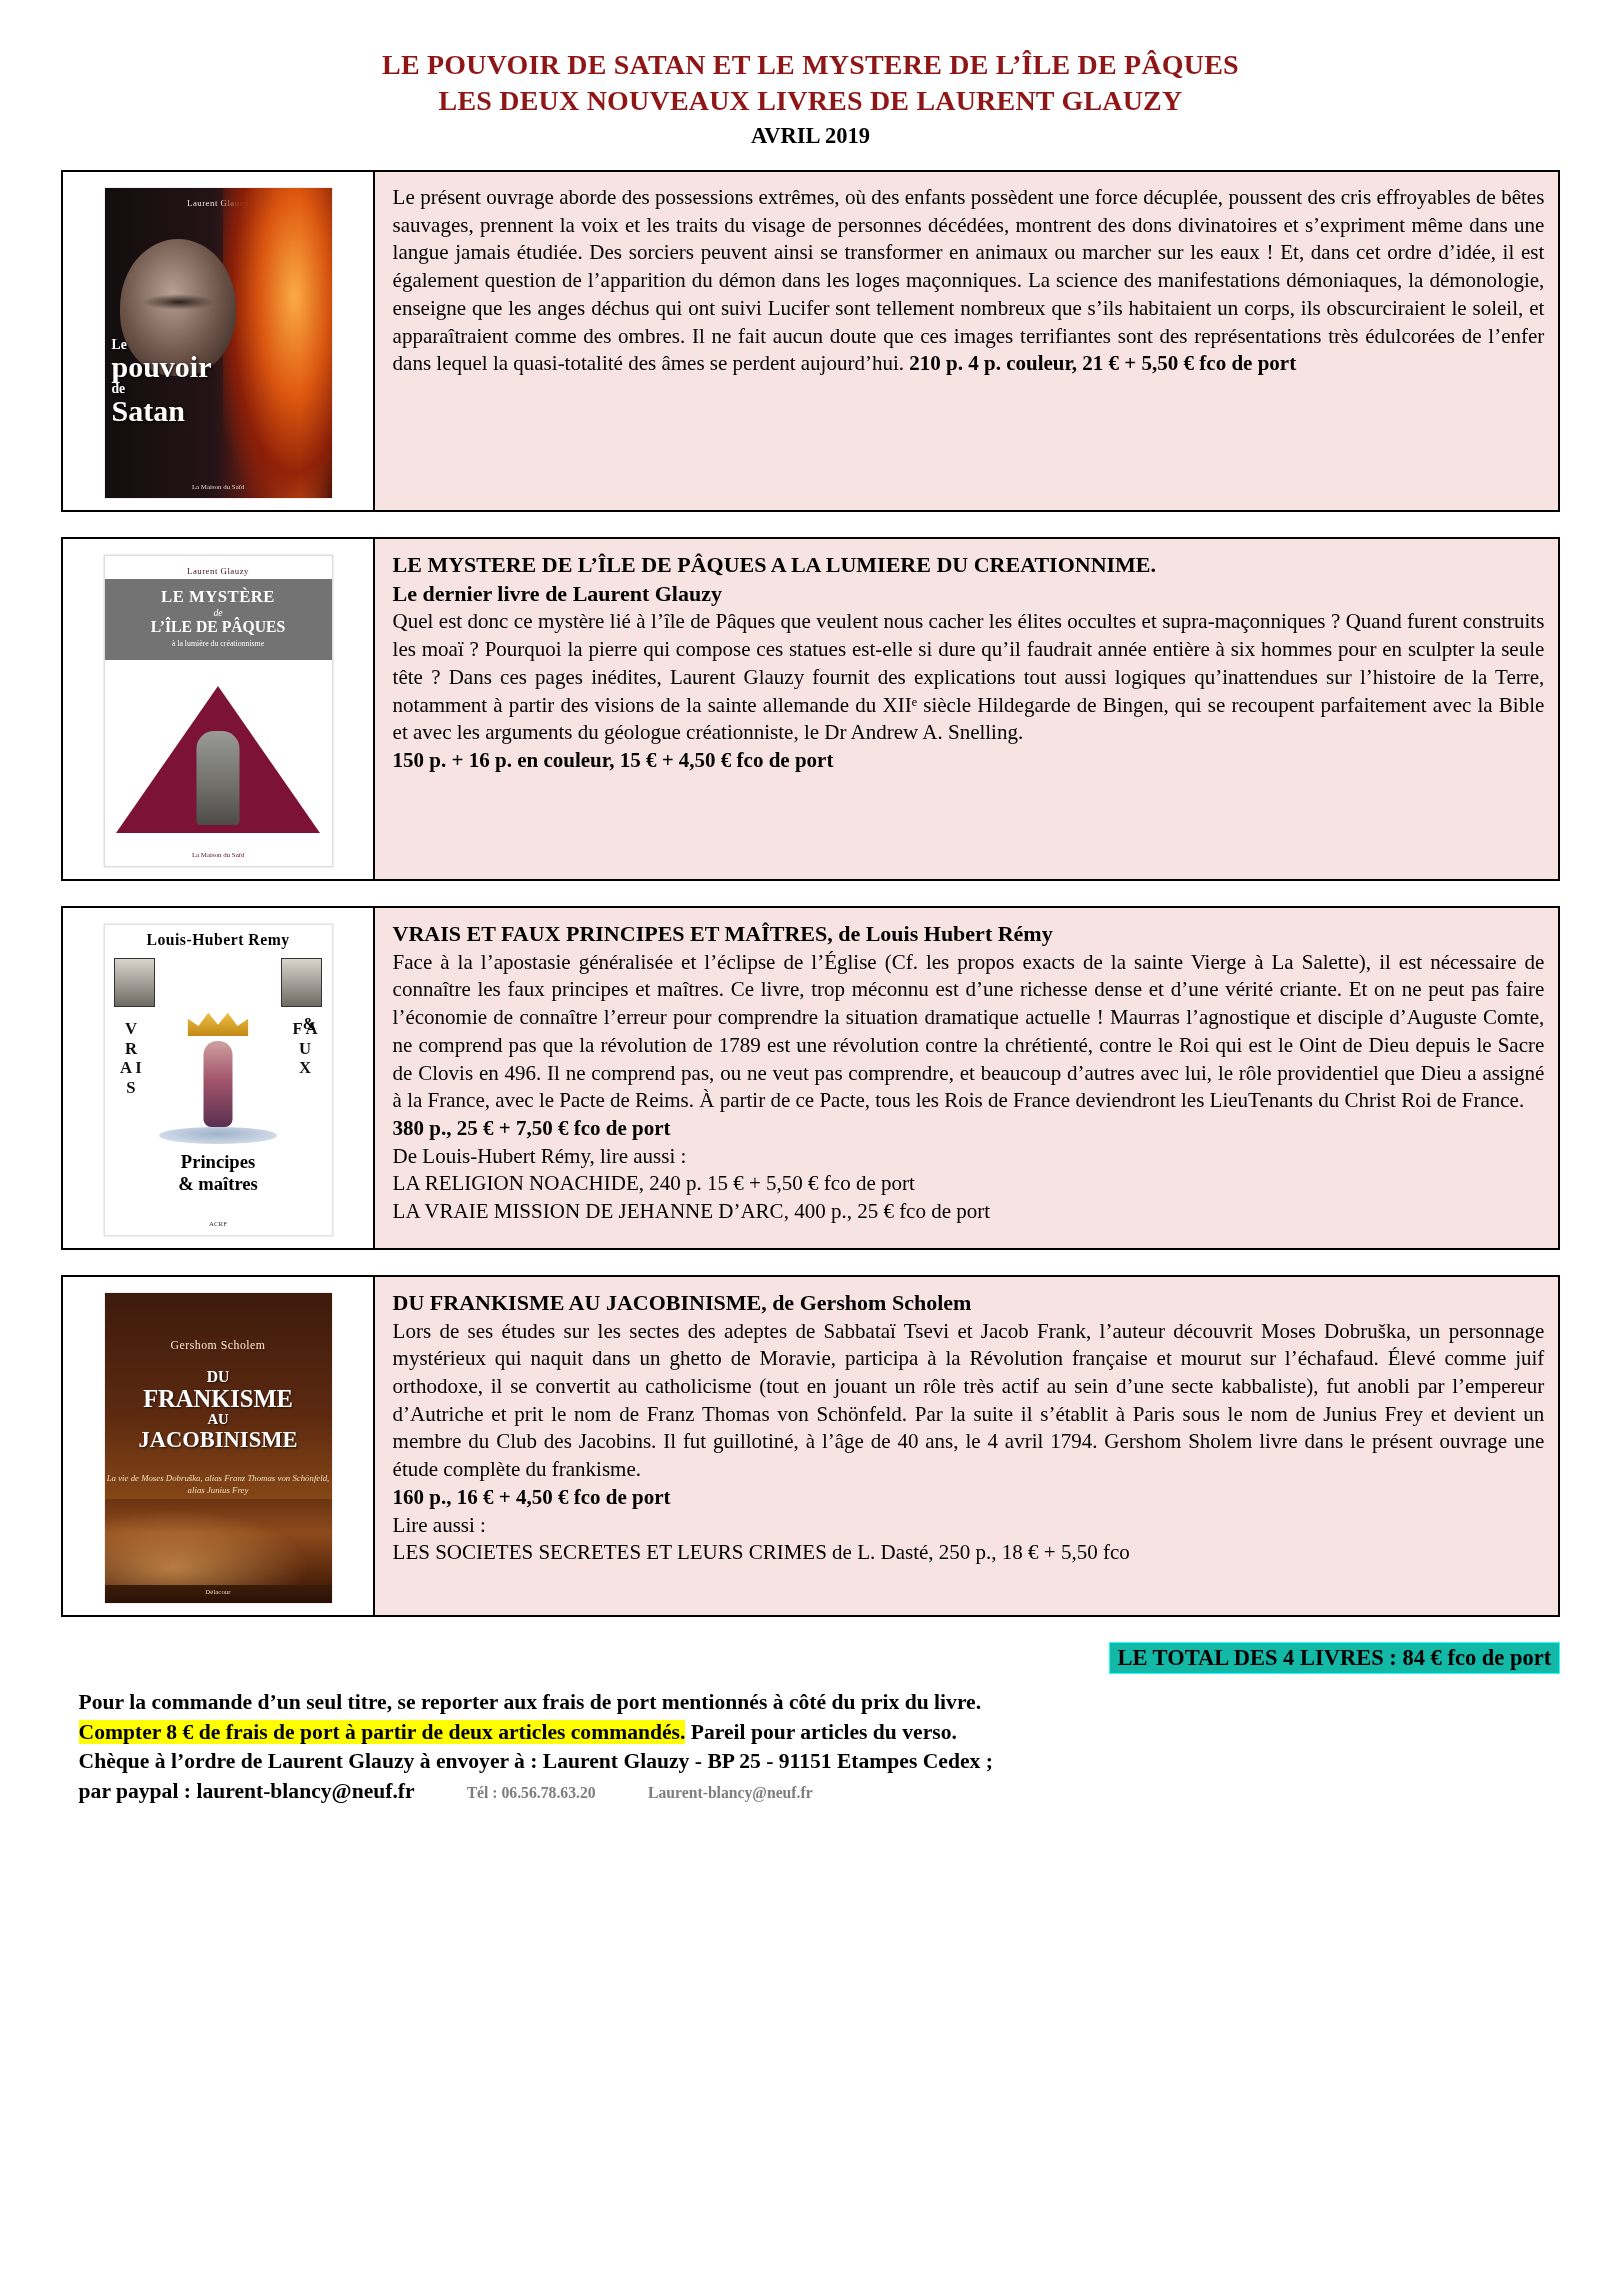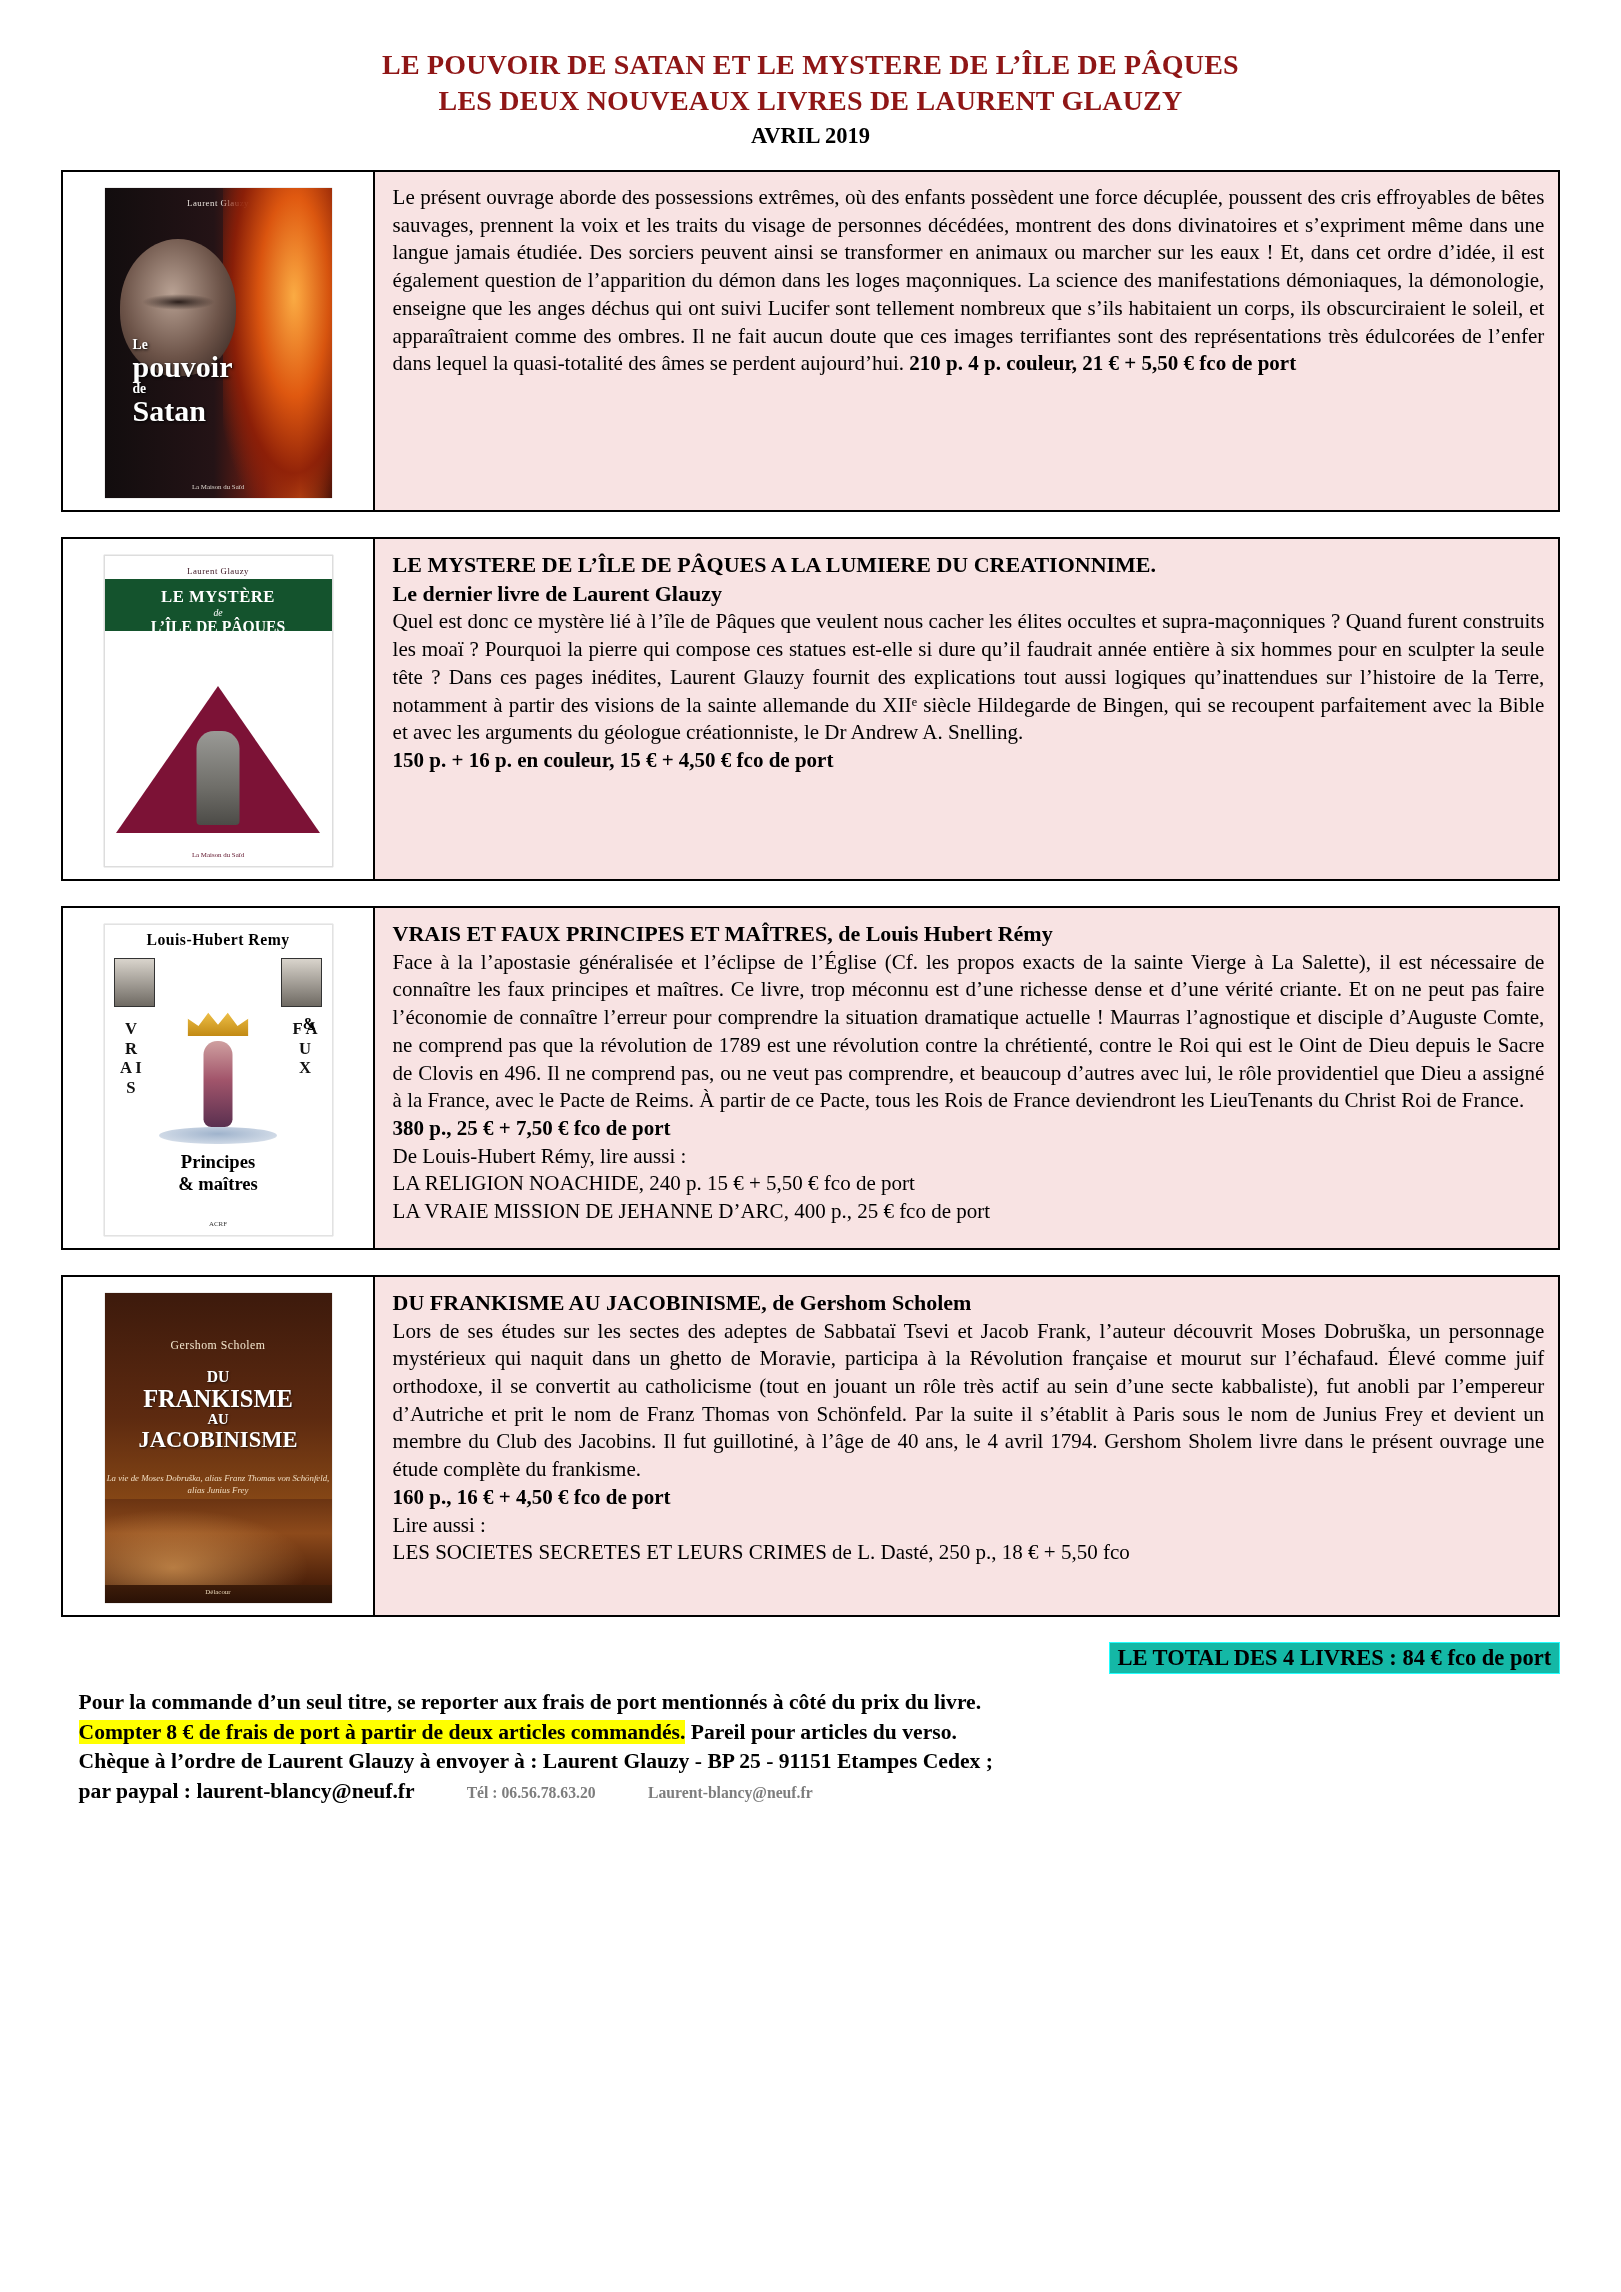--- a/index.html
+++ b/index.html
@@ -152,43 +152,43 @@
     position: absolute;
     right: -9.8px;
     top: 0;
     width: 118px;
     height: 310px;
     background: radial-gradient(ellipse at 60% 35%, #ffb347 0%, #e2590f 35%, #8e1f07 62%, rgba(25,8,4,0) 85%);
     opacity: .92;
   }
   .cover-satan .cv-title {
     position: absolute;
-    left: 28px;
+    left: 7px;
     bottom: 71px;
     color: #ffffff;
     font-size: 25.5px;
     font-weight: bold;
     line-height: 1.02;
     text-shadow: 1px 1px 2.9px #000;
   }
   .cover-satan .cv-title .small { font-size: 13.7px; display:block; }
   .cover-satan .cv-title .big { font-size: 30px; display:block; }
   .cover-satan .cv-pub { color: #ded7cf; }
 
   
   .cover-mystere {
     background: #ffffff;
     border: 1px solid #ddd;
   }
   .cover-mystere .cv-author { color: #3a1420; }
   .cover-mystere .band {
     position: absolute;
     left: 0; right: 0; top: 23.5px;
-    height: 52px;
-    background: #14532d;
+    height: 81px;
+    background: #737373;
     color: #fff;
     text-align: center;
     padding-top: 7.8px;
     box-sizing: border-box;
   }
   .cover-mystere .band .l1 { font-size: 16.7px; font-weight: bold; letter-spacing: 0.5px; }
   .cover-mystere .band .l2 { font-size: 9.8px; font-style: italic; }
   .cover-mystere .band .l3 { font-size: 15.7px; font-weight: bold; }
   .cover-mystere .band .l4 { font-size: 7.8px; margin-top: 2.9px; }
   .cover-mystere .pyr {

